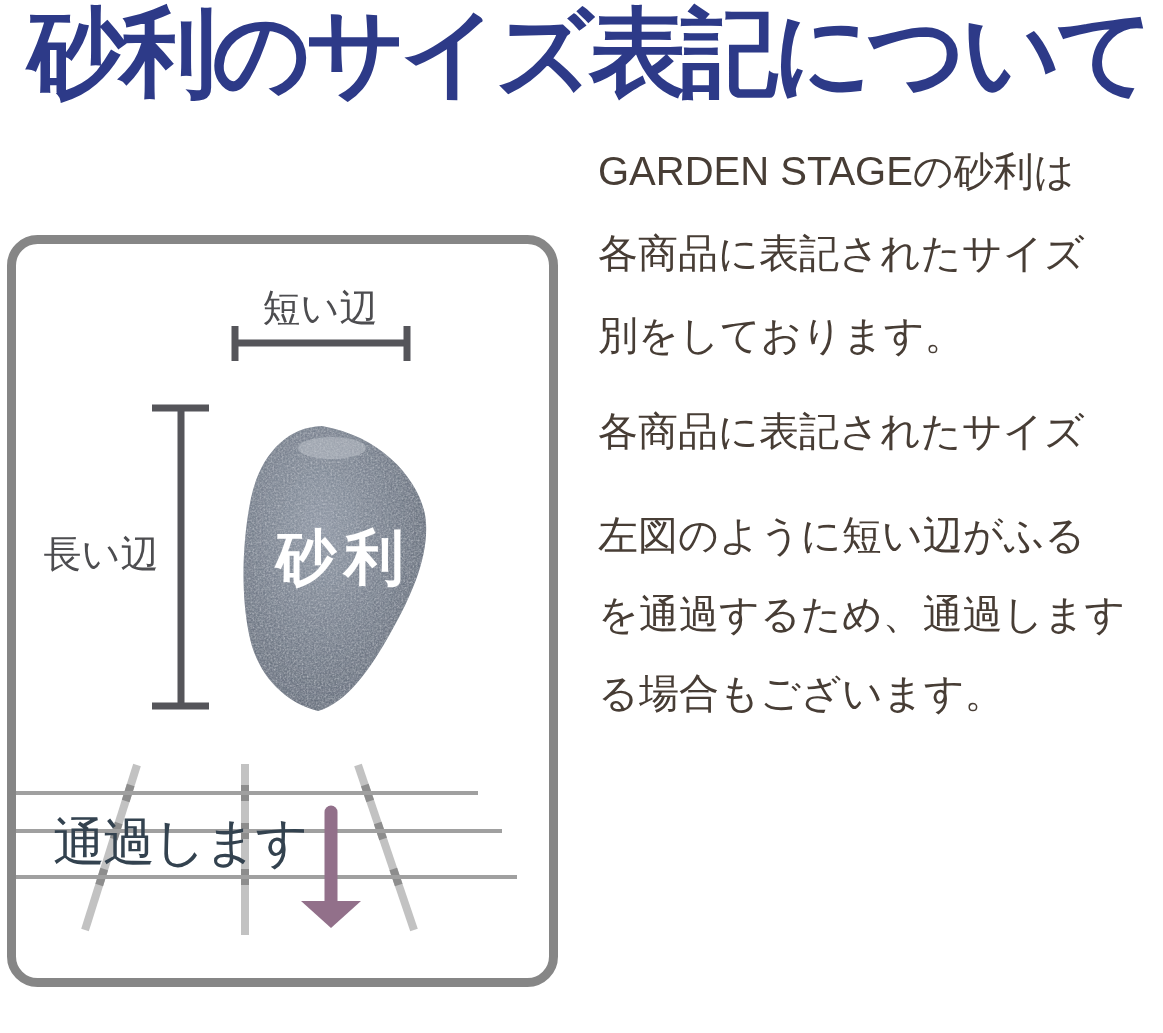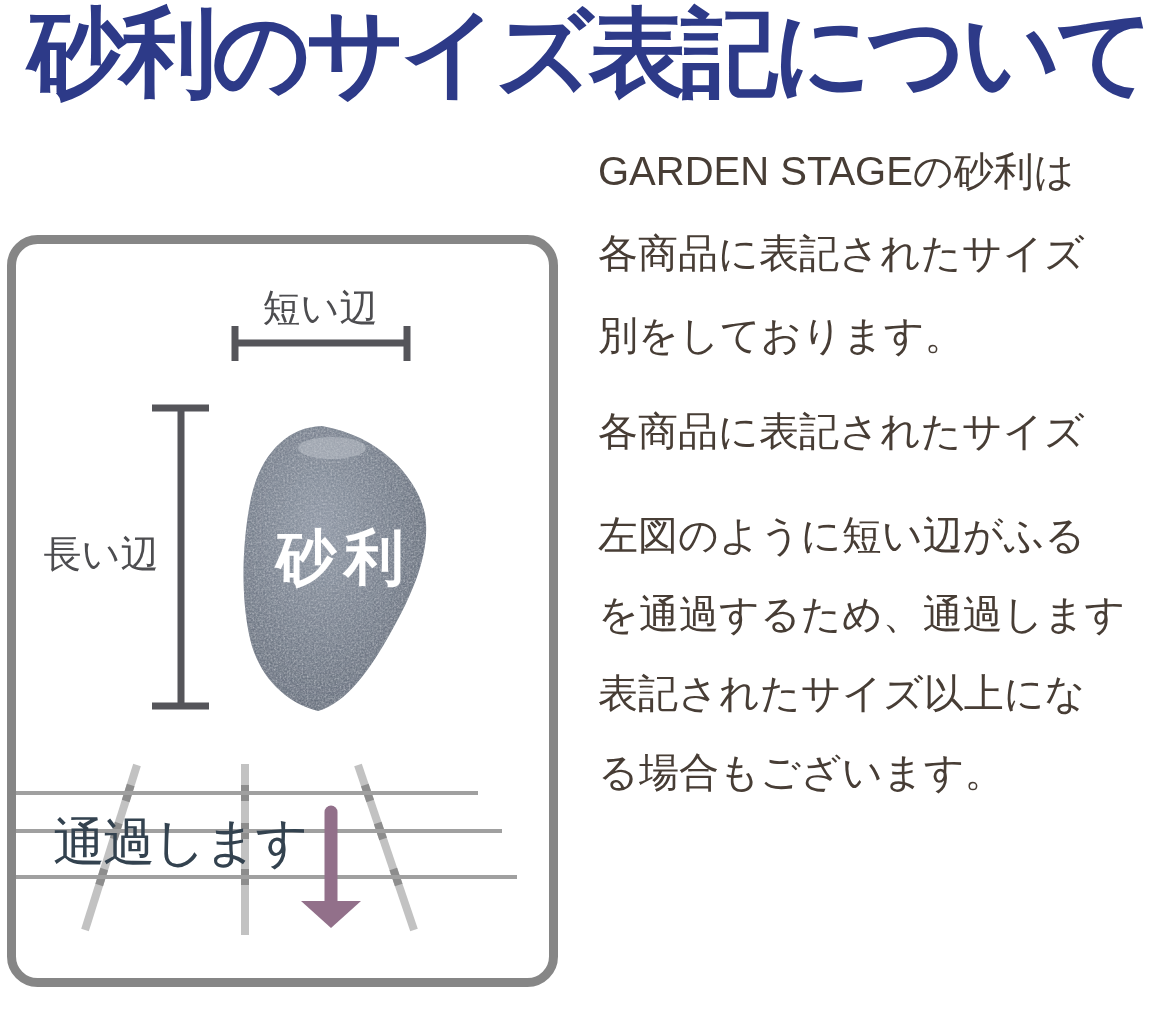--- a/index.html
+++ b/index.html
@@ -182,18 +182,17 @@
       <span class="line">GARDEN STAGEの砂利は</span>
       <span class="line">各商品に表記されたサイズ</span>
       <span class="line">別をしております。</span>
     </p>
     <p class="para para-2">
       <span class="line">各商品に表記されたサイズ</span>
     </p>
     <p class="para para-3">
       <span class="line">左図のように短い辺がふる</span>
       <span class="line">を通過するため、通過します</span>
-      <span class="line">表記されたサイズ以上にな</span>
       <span class="line">る場合もございます。</span>
     </p>
   </div>
 
 </div>
 
 </body></html>

